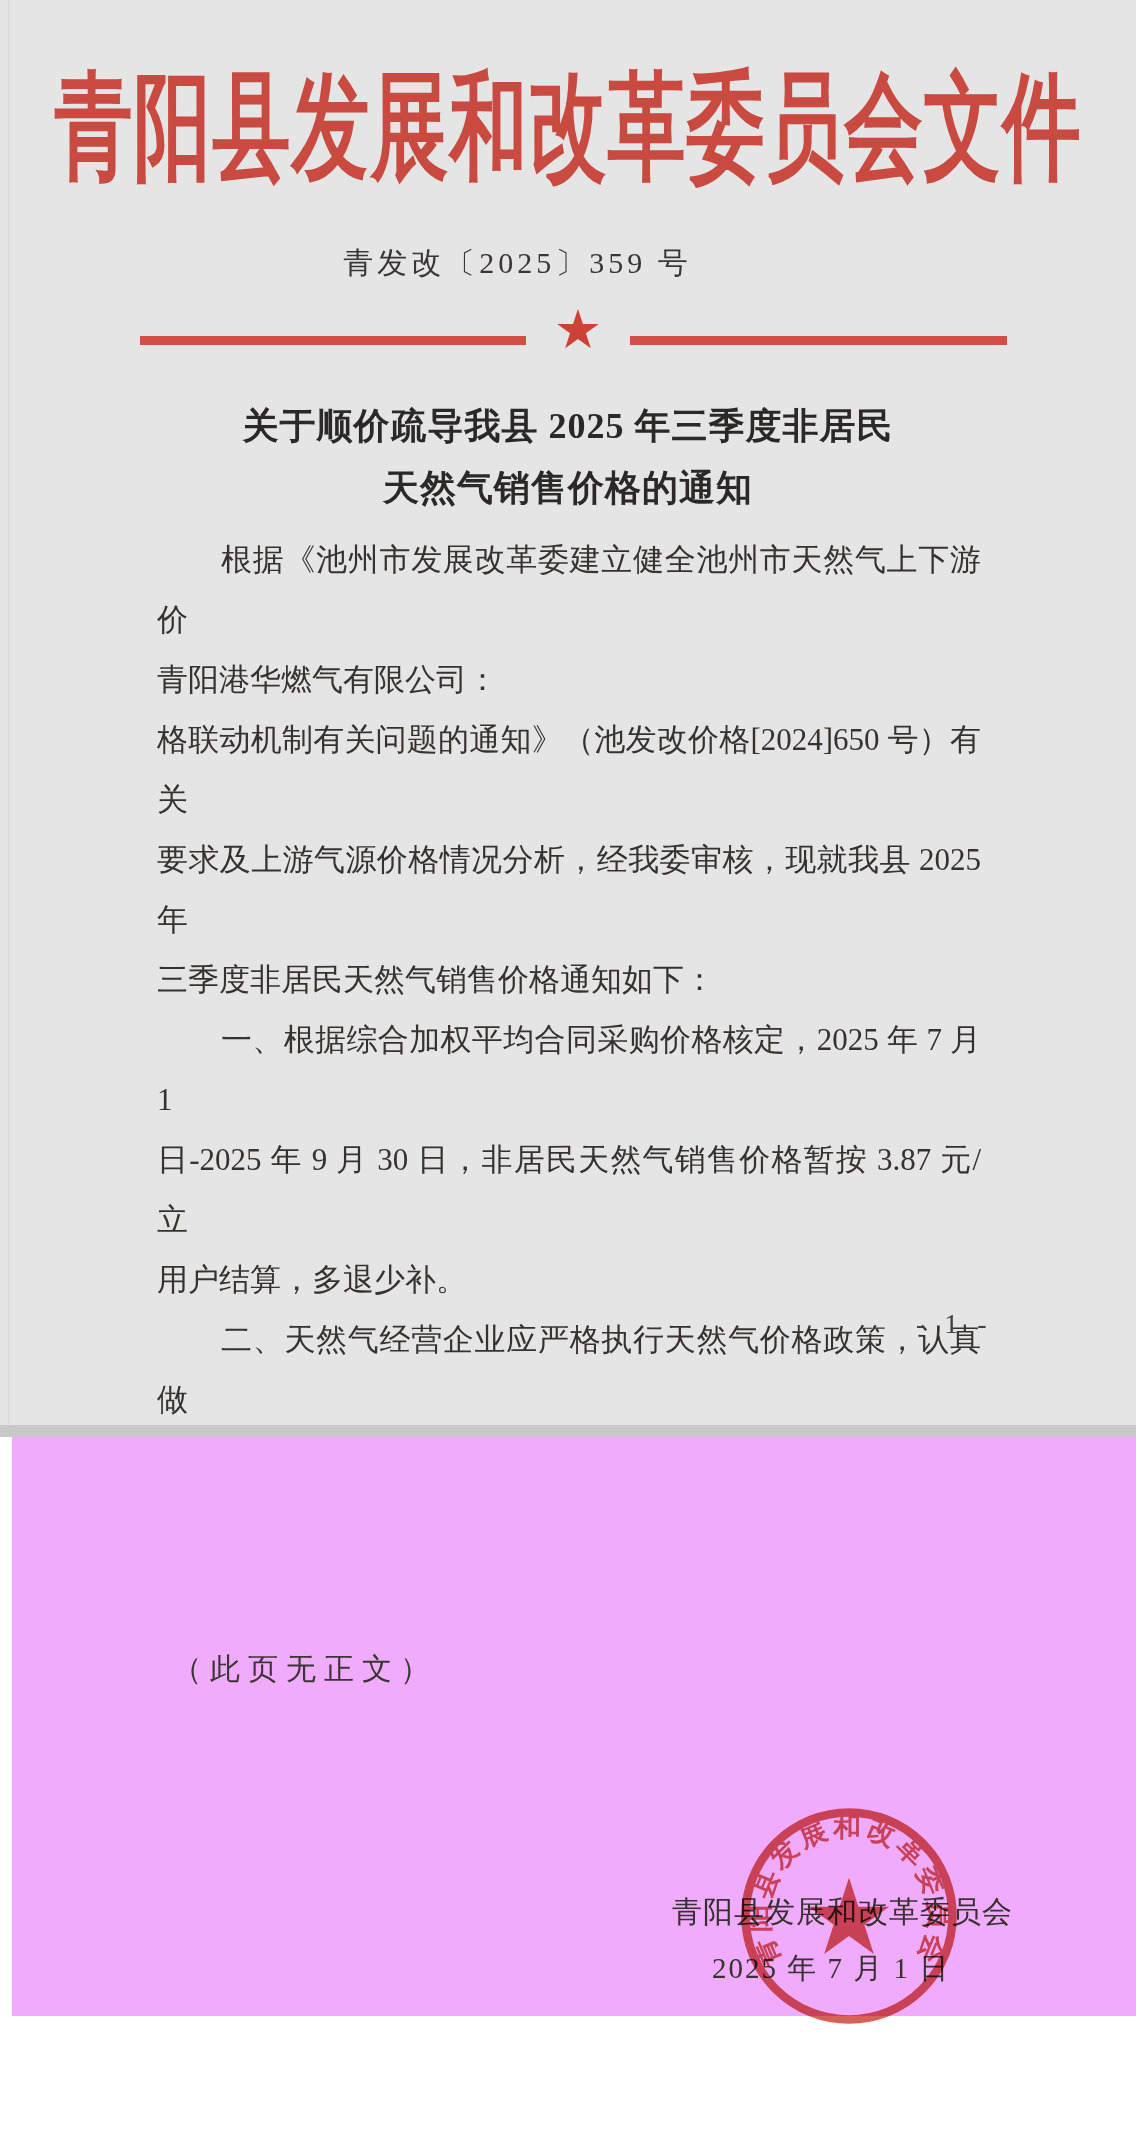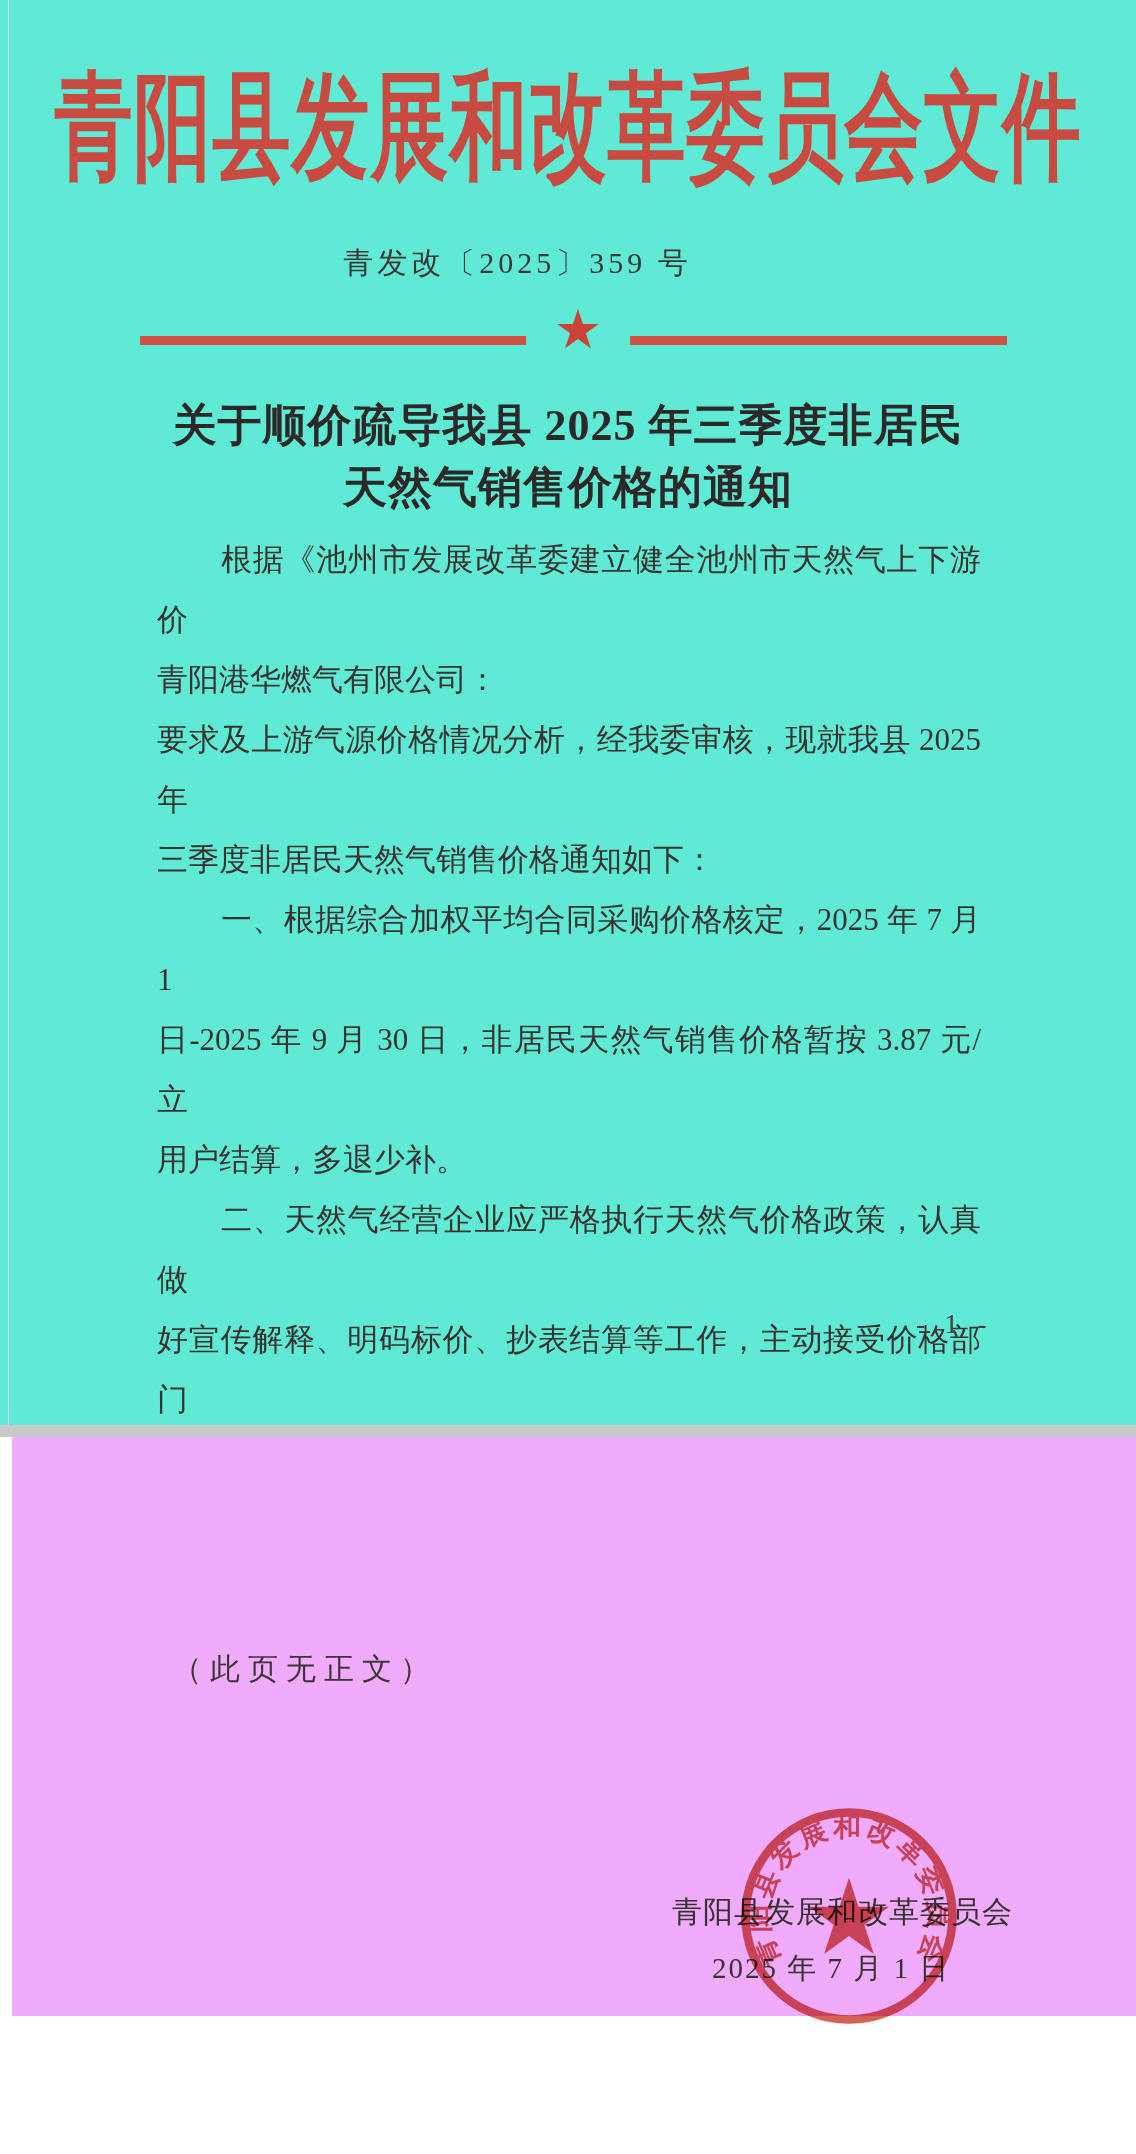--- a/index.html
+++ b/index.html
@@ -8,41 +8,41 @@
     position:relative; width:1136px; height:2154px;
     background:#ffffff; overflow:hidden;
     font-family:"Liberation Serif", serif;
     color:#332f2d;
   }
   .scan-edge {
     position:absolute; left:8px; top:0; width:1px; height:1425px;
     background:#d8d8d8;
   }
   
-  .page1 { position:absolute; left:0; top:0; width:1136px; height:1425px; background:#5eead4; }
+  .page1 { position:absolute; left:0; top:0; width:1136px; height:1425px; background:#e5e5e5; }
   .header-title {
     position:absolute; left:0; top:50px; width:1136px;
     text-align:center; color:#c94a40; font-weight:900;
     font-size:78px; letter-spacing:1px; white-space:nowrap;
     transform:scaleY(1.5); transform-origin:50% 0;
   }
   .doc-number {
     position:absolute; left:0; top:243px; width:1010px;
     text-align:center; font-size:30px; letter-spacing:4px; color:#3a3635;padding-left:25px;
   }
   .rule-left  { position:absolute; left:140px; top:336px; width:386px; height:9px; background:#d24f44; }
   .rule-right { position:absolute; left:630px; top:336px; width:377px; height:9px; background:#d24f44; }
   .rule-star  {
     position:absolute; left:544px; top:303px; width:68px;
     text-align:center; font-size:54px; line-height:54px; color:#cd4237;
     font-family:"DejaVu Sans", sans-serif;
   }
   .doc-title {
     position:absolute; left:0; top:395px; width:1136px;
-    text-align:center; font-size:44px; font-weight:bold;
+    text-align:center; font-size:36px; font-weight:bold;
     line-height:62px; letter-spacing:1px; color:#2b2827;
   }
   .body-block {
     position:absolute; left:157px; top:530px; width:824px;
     font-size:31px; line-height:60px; color:#37322f;
   }
   .line { width:824px; text-align:left; white-space:nowrap; }
   .line.j { white-space:normal; text-align:justify; text-align-last:justify; }
   .line.ind { text-indent:64px; }
   .page-num {
@@ -89,20 +89,21 @@
     <div class="rule-right"></div>
 
     <div class="doc-title">
       <div>关于顺价疏导我县 2025 年三季度非居民</div>
       <div>天然气销售价格的通知</div>
     </div>
 
     <div class="body-block">
       <div class="line j ind">根据《池州市发展改革委建立健全池州市天然气上下游价</div>
       <div class="line">青阳港华燃气有限公司：</div>
+      <div class="line j">格联动机制有关问题的通知》（池发改价格[2024]650 号）有关</div>
       <div class="line j">要求及上游气源价格情况分析，经我委审核，现就我县 2025 年</div>
       <div class="line">三季度非居民天然气销售价格通知如下：</div>
       <div class="line j ind">一、根据综合加权平均合同采购价格核定，2025 年 7 月 1</div>
       <div class="line j">日-2025 年 9 月 30 日，非居民天然气销售价格暂按 3.87 元/立</div>
       <div class="line">用户结算，多退少补。</div>
       <div class="line j ind">二、天然气经营企业应严格执行天然气价格政策，认真做</div>
       <div class="line j">好宣传解释、明码标价、抄表结算等工作，主动接受价格部门</div>
       <div class="line">和社会监督。</div>
     </div>
 

